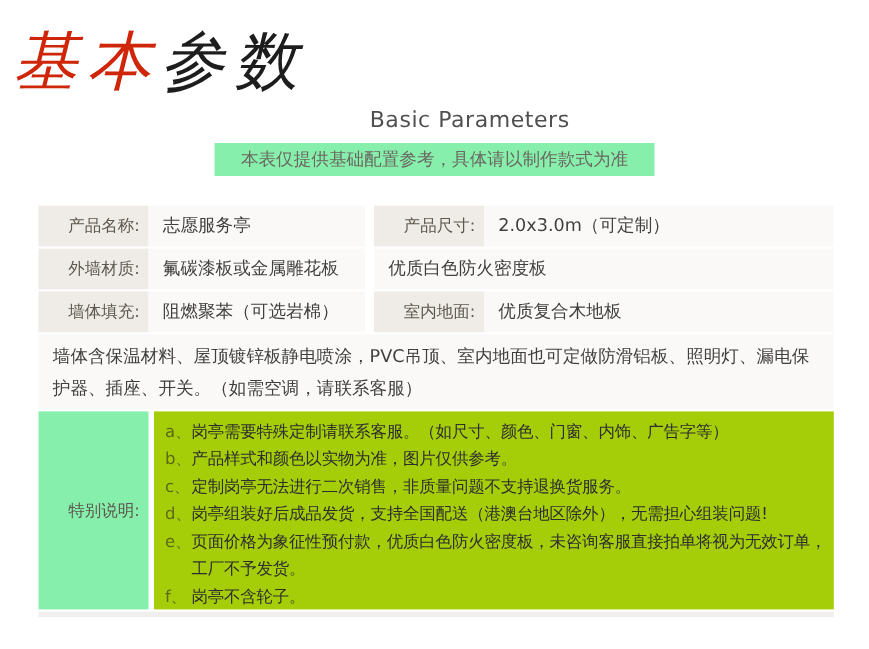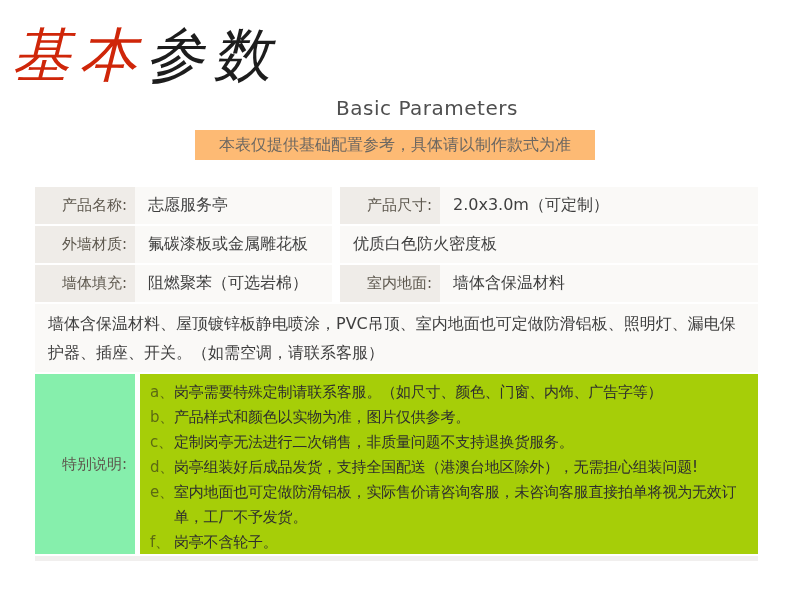--- a/index.html
+++ b/index.html
@@ -10,21 +10,21 @@
   .title{position:absolute;top:24px;left:0;width:100%;text-align:left;
          font-family:"DejaVu Serif","Liberation Serif",serif;font-weight:normal;font-style:italic;
          font-size:58px;line-height:1.1;letter-spacing:9px;padding-left:12px;}
   .t-red{color:#cf2609;}
   .t-black{color:#1d1d1d;}
   .subtitle{position:absolute;top:96px;left:0;width:100%;text-align:center;
             color:#4f4f4f;font-size:20px;letter-spacing:0.5px;padding-left:32px;}
 
   
   .notice-row{position:absolute;top:130px;left:0;width:100%;text-align:center;}
-  .notice{display:inline-block;background:#fdba74;color:#6c6761;font-size:16px;
+  .notice{display:inline-block;background:#86efac;color:#6c6761;font-size:16px;
           padding:5px 24px;line-height:20px;}
 
   
   .table{position:absolute;left:35px;top:187px;width:723px;}
   .row{display:flex;margin-bottom:2px;}
   .cell-label{width:100px;flex:none;background:#efece8;color:#5d574d;font-size:15px;
               display:flex;align-items:center;justify-content:flex-end;
               padding-right:8px;box-sizing:border-box;}
   .cell-value{background:#faf9f7;color:#3f3f3f;font-size:16px;
               display:flex;align-items:center;padding-left:13px;box-sizing:border-box;}
@@ -75,21 +75,21 @@
       <div class="cell-value v1">氟碳漆板或金属雕花板</div>
       <div class="spacer"></div>
       <div class="cell-value v2">优质白色防火密度板</div>
     </div>
 
     <div class="row row-spec">
       <div class="cell-label">墙体填充:</div>
       <div class="cell-value v1">阻燃聚苯（可选岩棉）</div>
       <div class="spacer"></div>
       <div class="cell-label">室内地面:</div>
-      <div class="cell-value v2">墙体含保温材料</div>
+      <div class="cell-value v2">优质复合木地板</div>
     </div>
 
     <div class="row row-other">
       <div class="cell-value">墙体含保温材料、屋顶镀锌板静电喷涂，PVC吊顶、室内地面也可定做防滑铝板、照明灯、漏电保护器、插座、开关。（如需空调，请联系客服）</div>
     </div>
 
     <div class="row row-special">
       <div class="cell-label">特别说明:</div>
       <div class="green">
         <div class="note">
@@ -103,21 +103,21 @@
         <div class="note">
           <span class="pfx">c、</span>
           <span class="txt">定制岗亭无法进行二次销售，非质量问题不支持退换货服务。</span>
         </div>
         <div class="note">
           <span class="pfx">d、</span>
           <span class="txt">岗亭组装好后成品发货，支持全国配送（港澳台地区除外），无需担心组装问题!</span>
         </div>
         <div class="note">
           <span class="pfx">e、</span>
-          <span class="txt">室内地面也可定做防滑铝板，实际售价请咨询客服，未咨询客服直接拍单将视为无效订单，工厂不予发货。</span>
+          <span class="txt">页面价格为象征性预付款，优质白色防火密度板，未咨询客服直接拍单将视为无效订单，工厂不予发货。</span>
         </div>
         <div class="note">
           <span class="pfx">f、</span>
           <span class="txt">岗亭不含轮子。</span>
         </div>
       </div>
     </div>
 
     <div class="bottom-strip"></div>
   </div>

